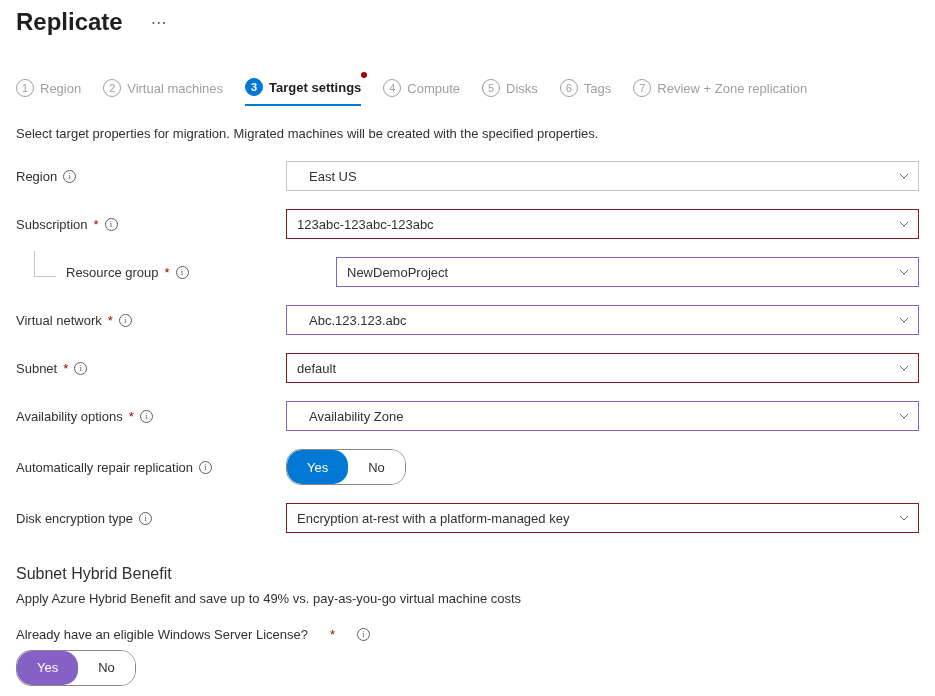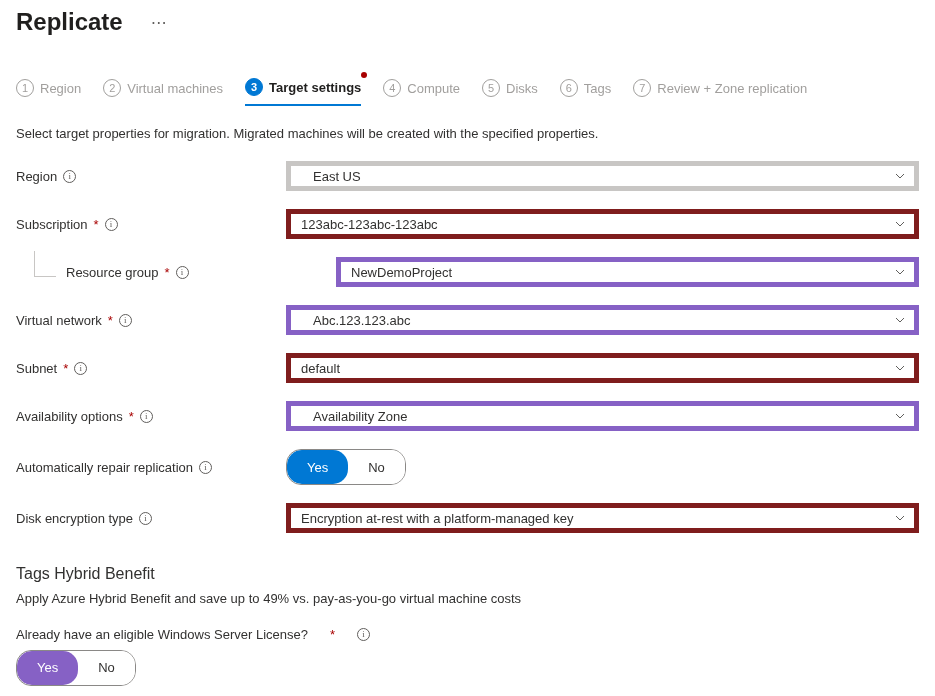--- a/index.html
+++ b/index.html
@@ -118,21 +118,21 @@
     font-style: normal;
     font-family: Georgia, serif;
     cursor: pointer;
   }
   .form-control-wrap {
     flex: 1;
   }
   .select {
     width: 100%;
     height: 30px;
-    border: 5px solid #7f1d1d;
+    border: 1px solid #7f1d1d;
     background: #fff;
     padding: 0 28px 0 10px;
     font-size: 13px;
     color: #323130;
     position: relative;
     display: flex;
     align-items: center;
     cursor: pointer;
   }
   .select.readonly {
@@ -380,21 +380,21 @@
       <span class="chevron">
           <svg width="12" height="12" viewBox="0 0 12 12">
             <path d="M2 4l4 4 4-4" stroke="#605e5c" stroke-width="1" fill="none"></path>
           </svg>
         </span>
     </div>
   </div>
 </div>
 
 
-<div class="section-heading">Tags Hybrid Benefit</div>
+<div class="section-heading">Subnet Hybrid Benefit</div>
 <div class="section-desc">
   <span>Apply Azure Hybrid Benefit and save up to 49% vs. pay-as-you-go virtual machine costs</span><br>
 </div>
 
 <div class="license-row">
   <span>Already have an eligible Windows Server License?</span>
   <span class="required">*</span>
   <span class="info-icon">i</span>
 </div>
 <div class="toggle-pill">

